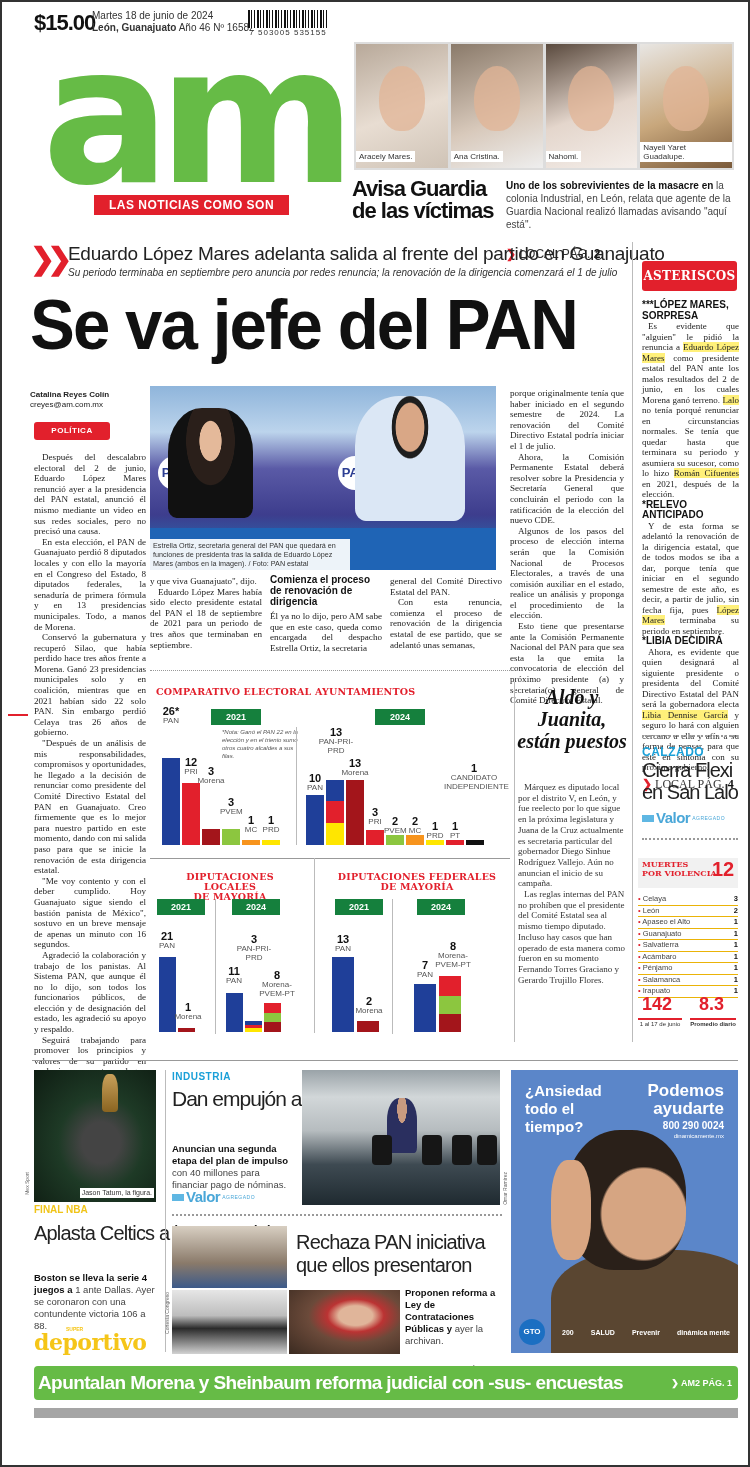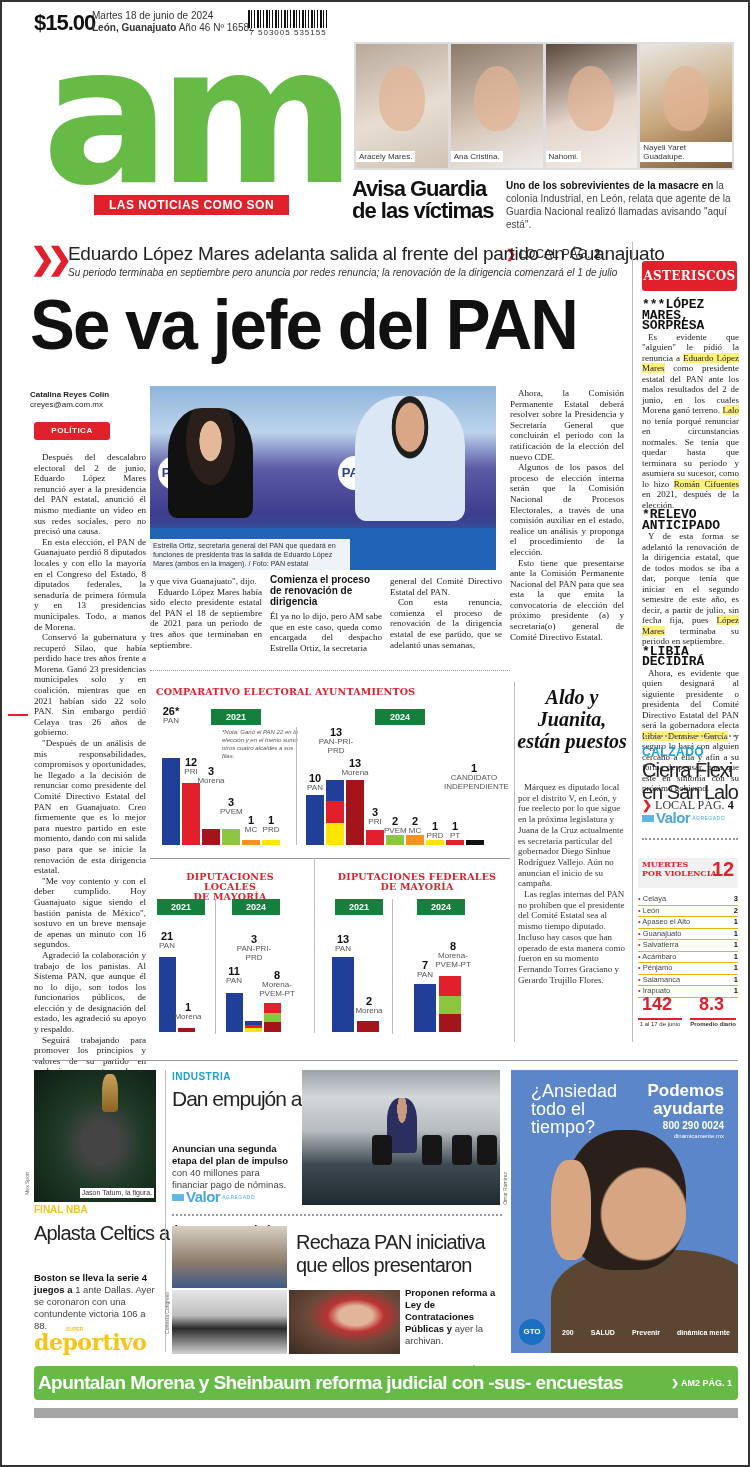--- a/index.html
+++ b/index.html
@@ -53,21 +53,21 @@
 
 .chart-title{font-size:9.5px;font-weight:bold;color:#e2202c;letter-spacing:.2px;font-family:"DejaVu Serif",serif}
 .yr{background:#15803d;color:#fff;font-size:9px;font-weight:bold;text-align:center;line-height:16px;height:16px}
 .bar{position:absolute;bottom:0}
 .blab{position:absolute;text-align:center;font-size:8px;line-height:9px;color:#555}
 .blab b{display:block;font-size:11px;color:#111}
 .note{font-size:6px;font-style:italic;color:#555;line-height:8px}
 
 .ast-tag{left:640px;top:259px;width:95px;height:30px;background:#e2202c;color:#fff;font-size:12px;font-weight:bold;text-align:center;line-height:30px;border-radius:3px;font-family:"DejaVu Serif",serif;letter-spacing:.3px}
 .ast{left:640px;top:298px;width:97px;font-size:9px;line-height:10.5px;color:#222}
-.ast h4{font-size:13px;font-weight:bold;font-family:Liberation Mono, monospace;color:#111}
+.ast h4{font-size:10px;font-weight:bold;font-family:Liberation Sans, sans-serif;color:#111}
 .ast p{text-align:justify;text-indent:6px}
 .hl{background:#fff07a}
 .dots{border-top:2px dotted #999;height:0}
 .calz-k{left:640px;top:743px;font-size:12px;font-weight:bold;color:#1aa0d8;letter-spacing:.5px}
 .calz-h{left:640px;top:757px;font-size:20px;line-height:22px;color:#222;letter-spacing:-1px}
 .valor{display:flex;align-items:center;gap:2px;height:16px}
 .valor .sq{width:12px;height:7px;background:#5fb7e3}
 .valor .v{font-size:15px;color:#4aa7d8;font-weight:bold;letter-spacing:-.5px;line-height:16px}
 .valor .a{font-size:5px;color:#4aa7d8;letter-spacing:.5px}
 .mv{left:636px;top:856px;width:100px;height:30px;background:#f1f1f1}
@@ -101,21 +101,21 @@
 .ind-t b{color:#111}
 .fact{left:300px;top:1068px;width:198px;height:135px;background:linear-gradient(180deg,#9aa3a8 0,#d2d7d9 20%,#b6bcbf 45%,#3e4a52 70%,#1f2a30);overflow:hidden}
 .fact .w{position:absolute;left:85px;top:28px;width:30px;height:55px;background:radial-gradient(ellipse at 50% 20%,#c89a80 0 22%,#2a2f5f 23%);border-radius:40% 40% 10% 10%}
 .fact .boot{position:absolute;bottom:40px;width:20px;height:30px;background:#161616;border-radius:4px}
 .rech-photos{left:170px;top:1224px;width:228px;height:128px}
 .rech-h{left:294px;top:1229px;font-size:20px;line-height:23px;color:#222;letter-spacing:-.8px;width:210px}
 .rech-t{left:403px;top:1285px;width:100px;font-size:9.5px;line-height:12px;color:#444}
 .rech-t b{color:#111}
 
 .ad{left:509px;top:1068px;width:227px;height:283px;background:#5b86c9;overflow:hidden;color:#fff}
-.ad .q{position:absolute;left:20px;top:12px;font-size:18px;line-height:18px;font-weight:normal}
+.ad .q{position:absolute;left:14px;top:12px;font-size:15px;line-height:18px;font-weight:bold}
 .ad .p{position:absolute;right:14px;top:12px;text-align:right;font-size:17px;line-height:18px;font-weight:bold}
 .ad .tel{position:absolute;right:14px;top:50px;font-size:10px;font-weight:bold}
 .ad .web{position:absolute;right:14px;top:63px;font-size:6px}
 .ad .head{position:absolute;left:55px;top:60px;width:120px;height:140px;border-radius:45% 45% 40% 40%;background:radial-gradient(ellipse at 65% 60%,#d6a582 0 38%,#2a2019 40%)}
 .ad .body2{position:absolute;left:40px;top:180px;width:210px;height:120px;border-radius:40% 40% 0 0;background:#5a4631}
 .ad .hand{position:absolute;left:40px;top:90px;width:40px;height:100px;border-radius:40%;background:#d9a682}
 .ad .logos{position:absolute;left:8px;bottom:8px;right:8px;display:flex;justify-content:space-between;align-items:center;font-size:7px;font-weight:bold}
 .ad .gto{width:26px;height:26px;border-radius:50%;background:#1b6fc2;text-align:center;line-height:26px;font-size:8px}
 
 .green{left:32px;top:1364px;width:704px;height:34px;background:#66bb46;border-radius:4px;color:#fff;font-size:19px;font-weight:bold;line-height:34px;padding-left:4px;letter-spacing:-.6px;display:flex;justify-content:space-between}
@@ -201,20 +201,21 @@
   <div class="subh">Comienza el proceso de renovación de dirigencia</div>
   <div class="body serif" style="margin-top:4px">
       <p style="text-indent:0">Él ya no lo dijo, pero AM sabe que en este caso, queda como encargada del despacho Estrella Ortiz, la secretaria</p>
     </div>
 </div>
 <div class="abs body serif" style="left:388px;top:574px;width:112px">
   <p style="text-indent:0">general del Comité Directivo Estatal del PAN.</p>
     <p>Con esta renuncia, comienza el proceso de renovación de la dirigencia estatal de ese partido, que se adelantó unas semanas,</p>
 </div>
 <div class="abs body serif" style="left:508px;top:386px;width:114px">
+  <p style="text-indent:0">porque originalmente tenía que haber iniciado en el segundo semestre de 2024. La renovación del Comité Directivo Estatal podría iniciar el 1 de julio.</p>
     <p>Ahora, la Comisión Permanente Estatal deberá resolver sobre la Presidencia y Secretaría General que concluirán el periodo con la ratificación de la elección del nuevo CDE.</p>
     <p>Algunos de los pasos del proceso de elección interna serán que la Comisión Nacional de Procesos Electorales, a través de una comisión auxiliar en el estado, realice un análisis y proponga el procedimiento de la elección.</p>
     <p>Esto tiene que presentarse ante la Comisión Permanente Nacional del PAN para que sea esta la que emita la convocatoria de elección del próximo presidente (a) y secretaria(o) general de Comité Directivo Estatal.</p>
 </div>
 
 <div class="abs" style="left:148px;top:668px;width:360px;height:1px;border-top:1px dotted #999"></div>
 <div class="abs chart-title" style="left:154px;top:684px">COMPARATIVO ELECTORAL AYUNTAMIENTOS</div>
 <div class="abs yr" style="left:209px;top:707px;width:50px">2021</div>
 <div class="abs yr" style="left:373px;top:707px;width:50px">2024</div>
 <div class="abs note" style="left:220px;top:726px;width:80px">*Nota: Ganó el PAN 22 en la elección y en el trienio sumó otros cuatro alcaldes a sus filas.</div>

